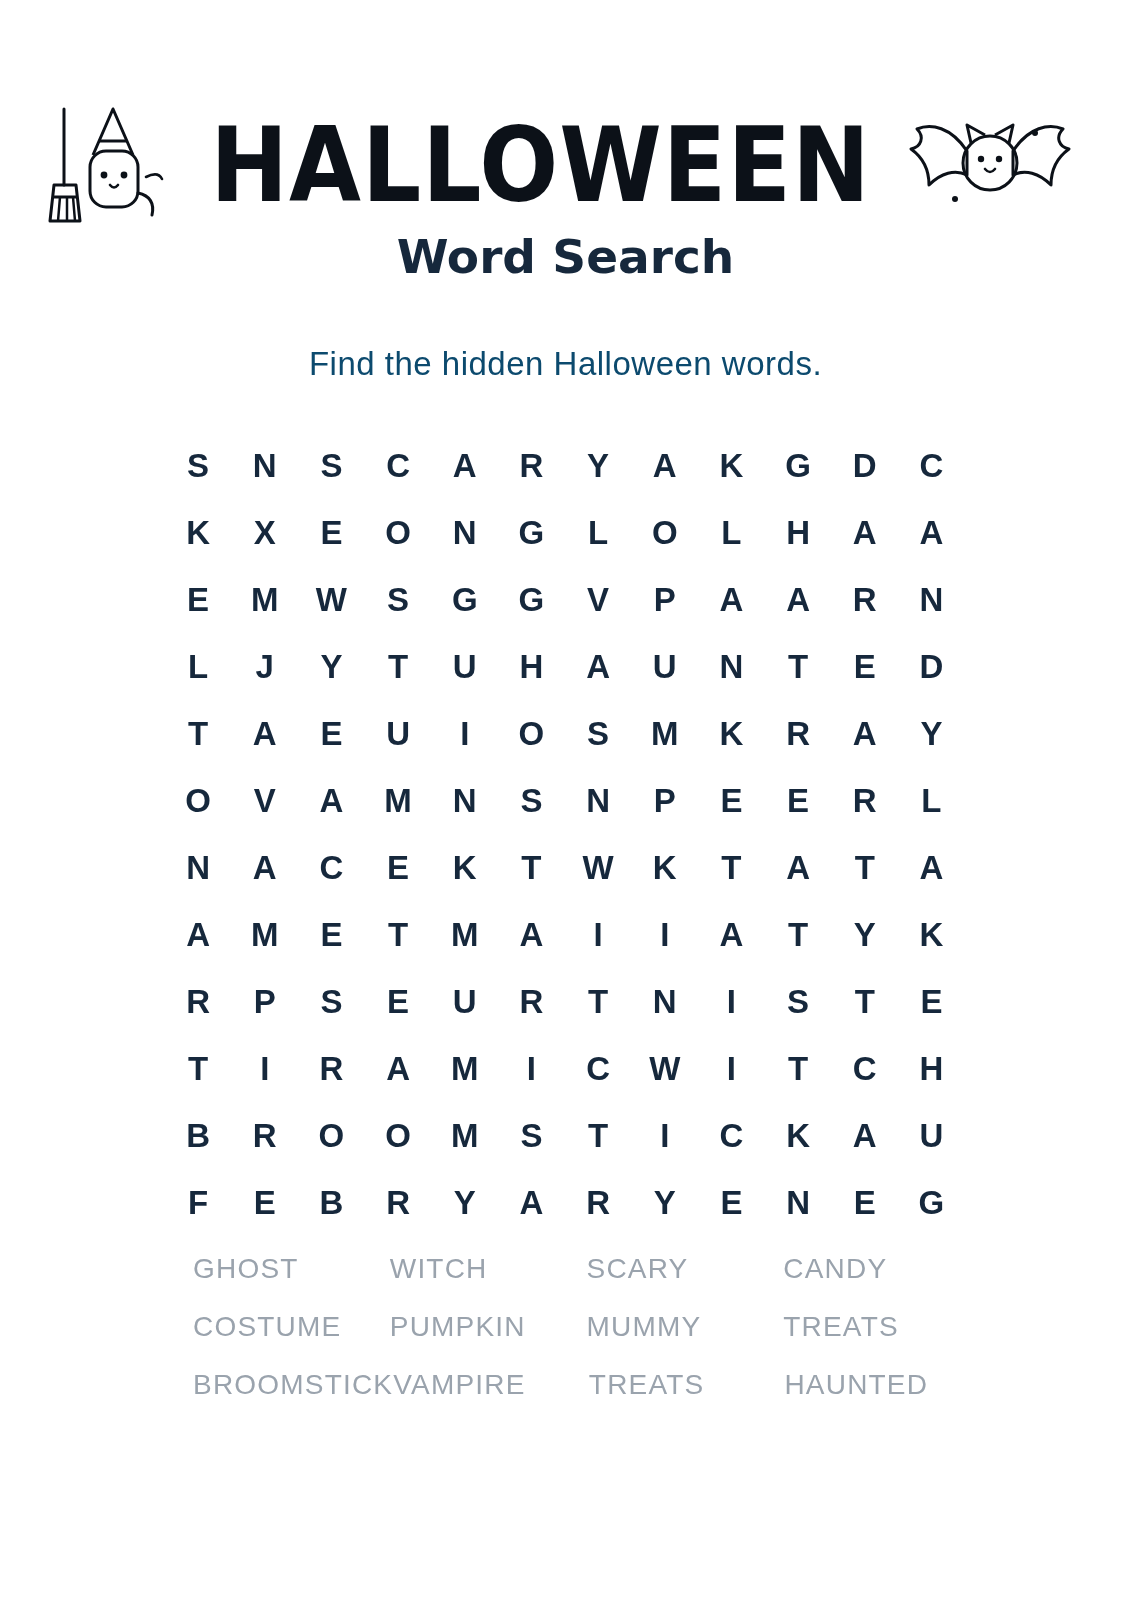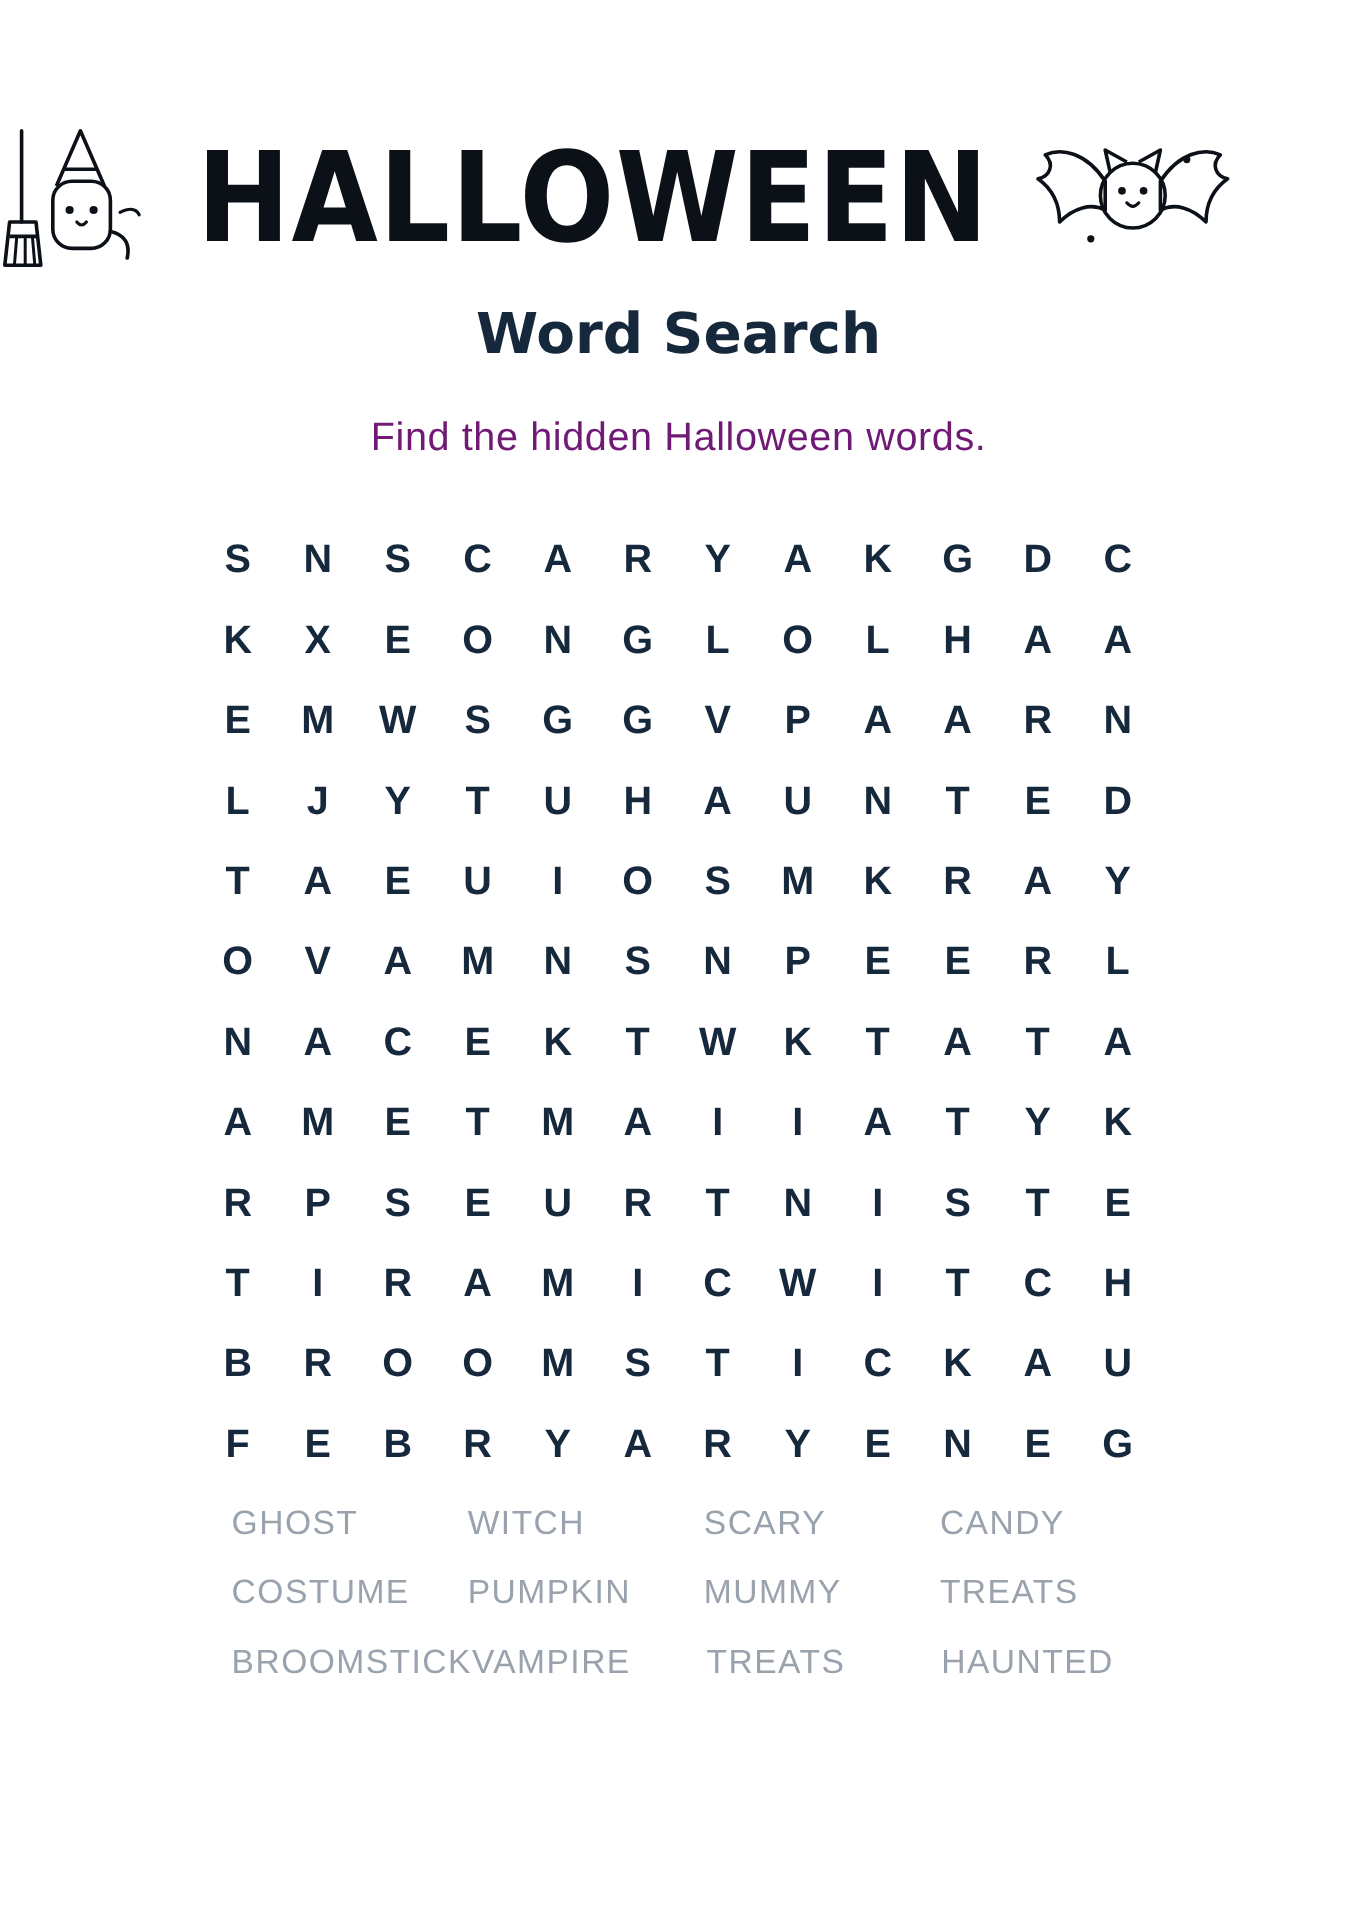--- a/index.html
+++ b/index.html
@@ -27,60 +27,61 @@
   .header {
     position: absolute;
     top: 95px;
     left: 0;
     width: 1131px;
     height: 145px;
   }
   .title-row {
     display: flex;
     align-items: center;
+    justify-content: center;
     gap: 24px;
     height: 140px;
   }
   .main-title {
     font-family: "DejaVu Sans", sans-serif;
     font-weight: bold;
     font-size: 93px;
     letter-spacing: 1px;
     color: #0c1118;
     line-height: 1;
     white-space: nowrap;
     transform: scaleY(1.12);
   }
   .cat-icon, .bat-icon {
     flex: 0 0 auto;
     display: block;
   }
 
   .subtitle {
     position: absolute;
-    top: 251px;
+    top: 229px;
     left: 0;
     width: 1131px;
     text-align: center;
     font-family: "DejaVu Sans", sans-serif;
     font-weight: bold;
     font-size: 47px;
     color: #16283c;
     letter-spacing: 0px;
   }
 
   .instructions {
     position: absolute;
     top: 345px;
     left: 0;
     width: 1131px;
     text-align: center;
     font-family: "Liberation Sans", sans-serif;
     font-size: 33px;
-    color: #701a75;
+    color: #0c4a6e;
     letter-spacing: 0.5px;
   }
 
   
   .grid-wrap {
     position: absolute;
     top: 432px;
     left: 165px;
     width: 800px;
   }

